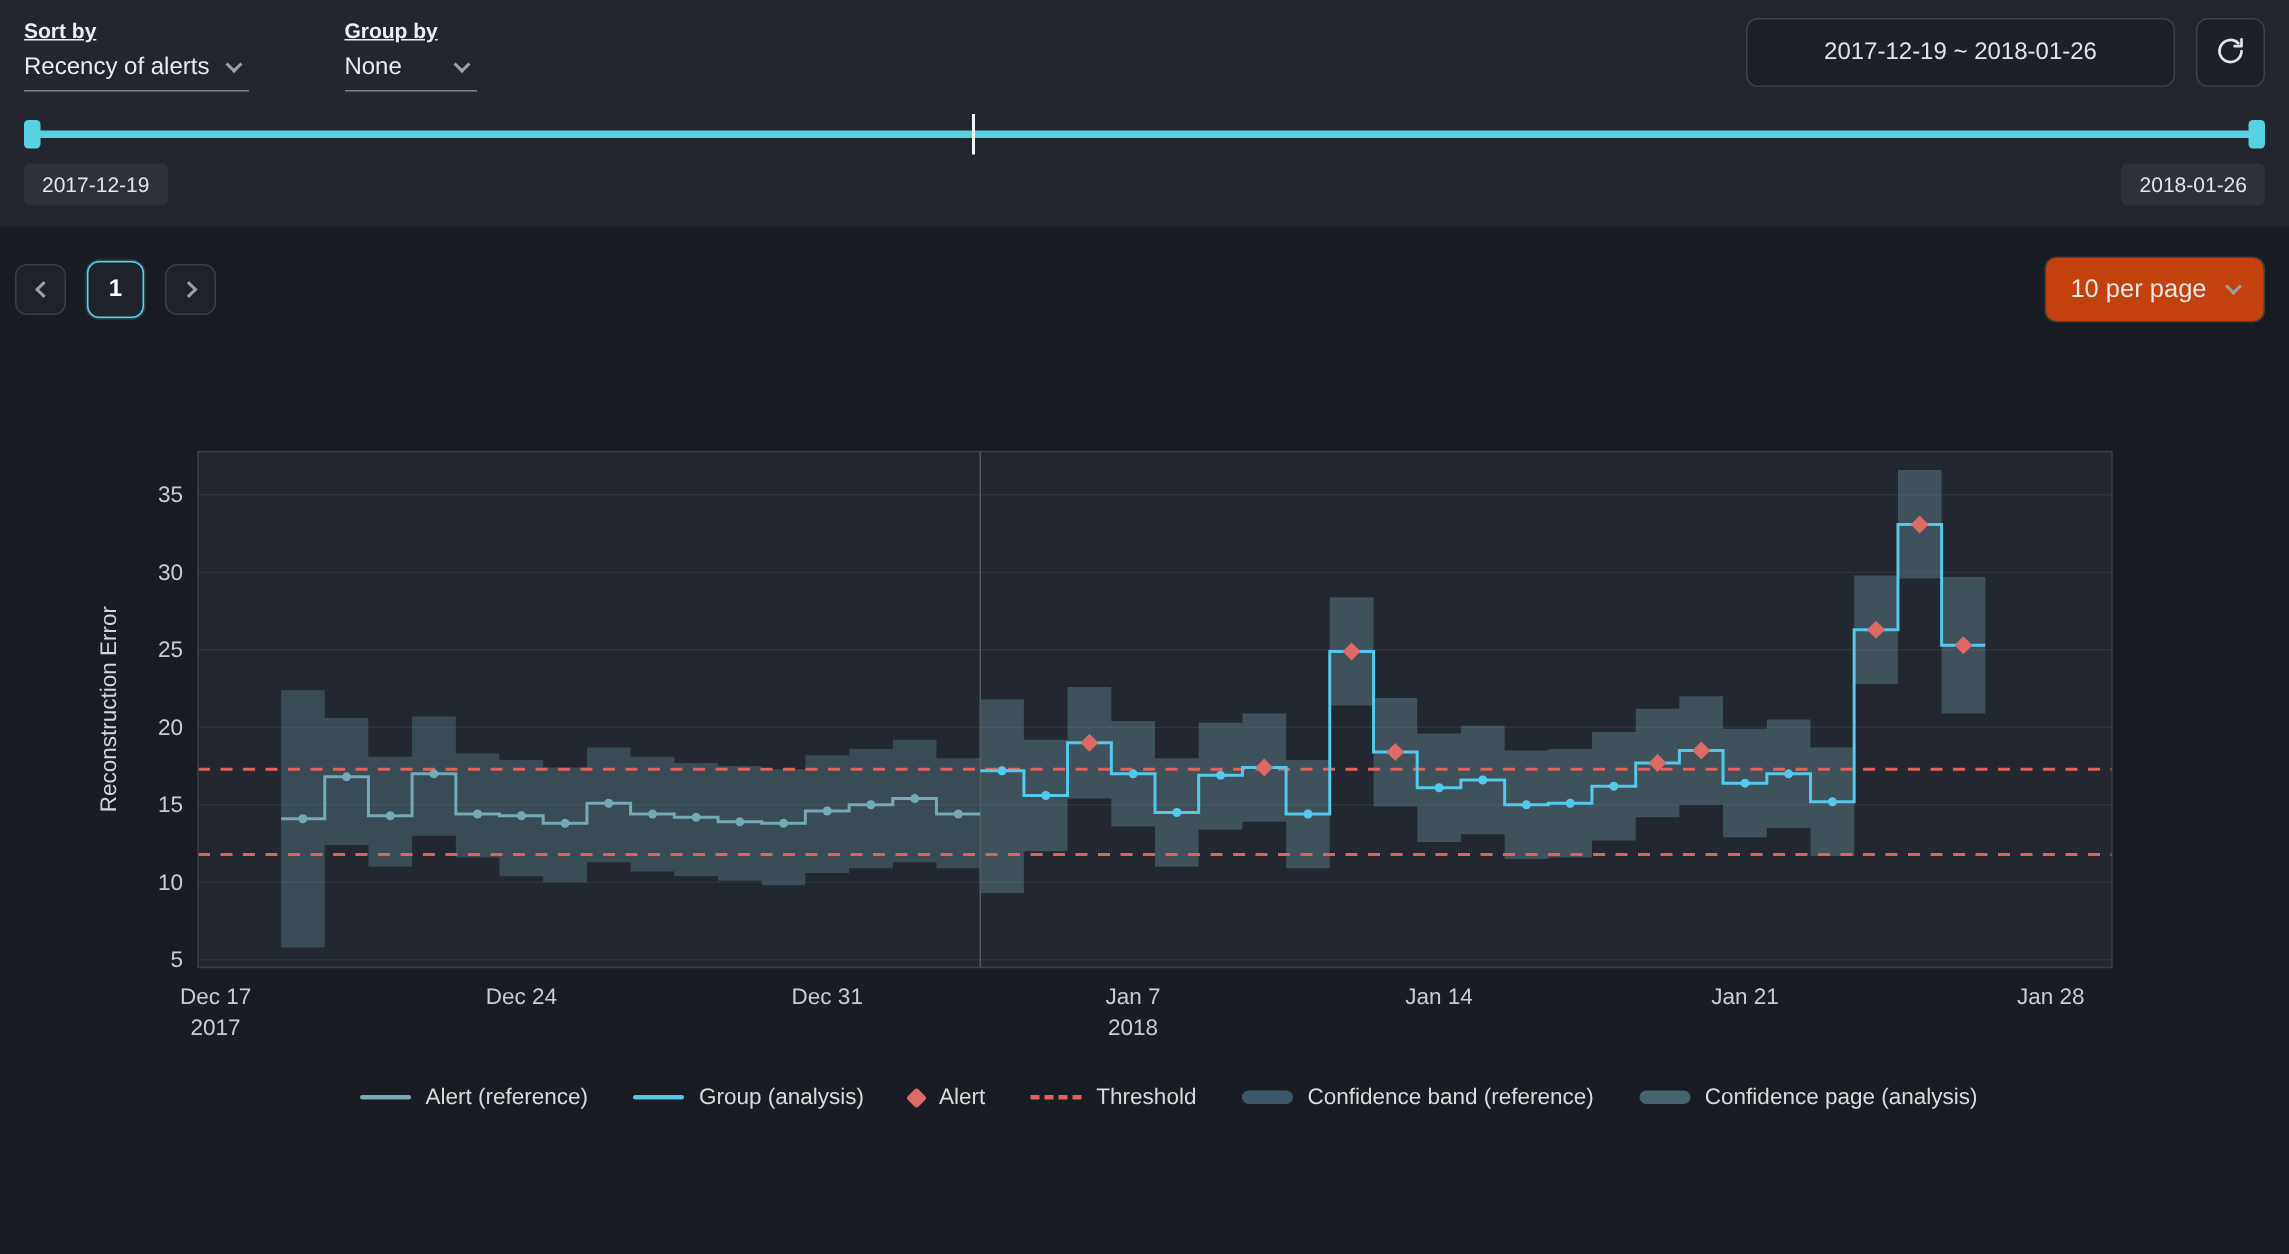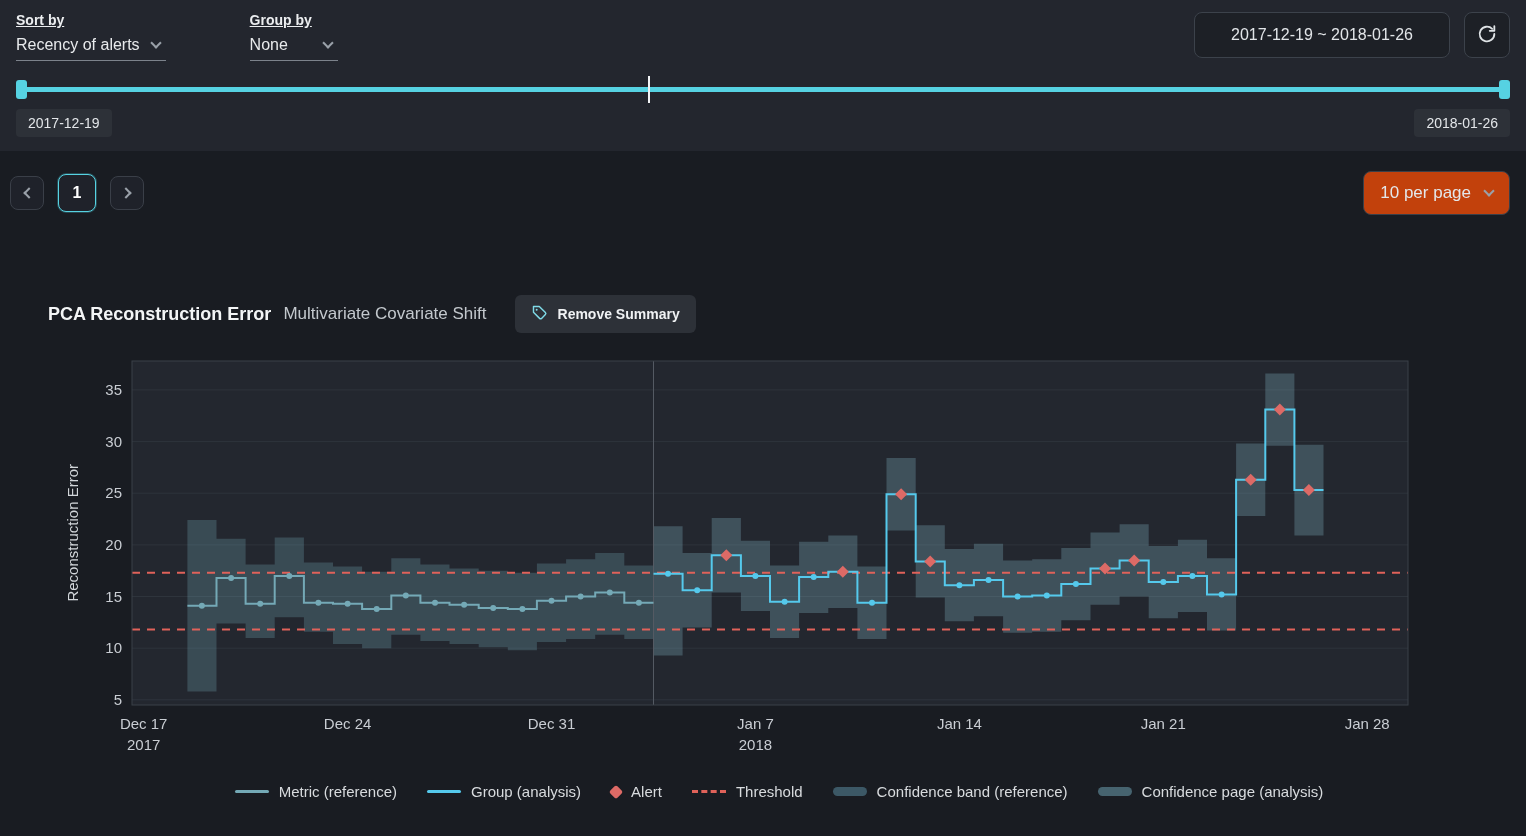--- a/index.html
+++ b/index.html
@@ -17,23 +17,23 @@
   .select {
     margin-top:8px; display:flex; align-items:center; gap:12px;
     font-size:16px; color:#e8eaec; border-bottom:1px solid #7c828b;
     padding:0 6px 6px 0; cursor:pointer; width:max-content; min-width:88px;
     justify-content:space-between;
   }
   .chev { width:8px; height:8px; border-right:2px solid #9aa1a9; border-bottom:2px solid #9aa1a9;
           transform:rotate(45deg); margin-top:-4px; flex:none; }
   .chev.left  { transform:rotate(135deg); margin:0 0 0 3px; }
   .chev.right { transform:rotate(-45deg); margin:0 3px 0 0; }
-  .group-col { margin-left:84px; }
+  .group-col { margin-left:64px; }
   .date-range {
-    margin-left:auto; width:256px; height:46px; border:1px solid #3c424b; border-radius:8px;
+    margin-left:auto; width:286px; height:46px; border:1px solid #3c424b; border-radius:8px;
     background:#1d2026; display:flex; align-items:center; justify-content:center;
     font-size:16px; color:#e2e5e8; cursor:pointer;
   }
   .icon-btn {
     margin-left:14px; width:46px; height:46px; border:1px solid #3c424b; border-radius:8px;
     background:#1d2026; display:flex; align-items:center; justify-content:center; cursor:pointer;
   }
   .slider-row { position:relative; margin:18px 0 0; height:22px; }
   .slider-track { position:absolute; left:0; right:0; top:8px; height:5px; background:#56d2e2; border-radius:2px; cursor:pointer; }
   .slider-handle { position:absolute; top:1px; width:11px; height:19px; background:#56d2e2; border-radius:3px; cursor:ew-resize; }
@@ -136,33 +136,20 @@
   <button class="page-btn">
     <i class="chev right"></i>
   </button>
   <div class="per-page">
     <span>10 per page</span>
     <i class="chev"></i>
   </div>
 </div>
 
 <section class="summary-section">
-  <div class="title-row">
-    <h1 class="card-title">PCA Reconstruction Error</h1>
-    <span class="card-subtitle">Multivariate Covariate Shift</span>
-    <button class="remove-btn">
-      <span>
-        <svg width="17" height="17" viewBox="0 0 24 24" fill="none" stroke="#7fdbe8" stroke-width="2" stroke-linejoin="round">
-          <path d="M3.5 3.5h8.2l8.6 8.6a2 2 0 0 1 0 2.8l-5.4 5.4a2 2 0 0 1-2.8 0L3.5 11.7z"></path>
-          <circle cx="8" cy="8" r="1.4" fill="#7fdbe8" stroke="none"></circle>
-        </svg>
-      </span>
-      <span>Remove Summary</span>
-    </button>
-  </div>
 
   <div class="chart-wrap">
     <div class="y-label">
       <span>Reconstruction Error</span>
     </div>
     <svg width="1332" height="400" viewBox="0 0 1332 400">
         <rect x="48" y="6" width="1276" height="344" fill="#23272f"></rect>
         <line x1="48" x2="1324" y1="344.8" y2="344.8" stroke="#2e343c" stroke-width="1"></line>
         <text x="38" y="349.8" text-anchor="end" fill="#c9cdd3" font-size="15">5</text>
         <line x1="48" x2="1324" y1="293.2" y2="293.2" stroke="#2e343c" stroke-width="1"></line>
@@ -241,21 +228,21 @@
         <path d="M1166.7 118.8L1172.7 124.8L1166.7 130.8L1160.7 124.8Z" fill="#dd6a66"></path>
         <path d="M1195.8 48.6L1201.8 54.6L1195.8 60.6L1189.8 54.6Z" fill="#dd6a66"></path>
         <path d="M1224.9 129.1L1230.9 135.1L1224.9 141.1L1218.9 135.1Z" fill="#dd6a66"></path>
         <rect x="48" y="6" width="1276" height="344" fill="none" stroke="#3b4048" stroke-width="1"></rect>
       </svg>
   </div>
 
   <div class="legend">
     <div class="legend-item">
       <span class="sw-line" style="background: rgb(116, 169, 182);"></span>
-      <span>Metric (reference)</span>
+      <span>Alert (reference)</span>
     </div>
     <div class="legend-item">
       <span class="sw-line" style="background: rgb(85, 201, 236);"></span>
       <span>Group (analysis)</span>
     </div>
     <div class="legend-item">
       <span class="sw-diamond" style="background: rgb(221, 106, 102);"></span>
       <span>Alert</span>
     </div>
     <div class="legend-item">

